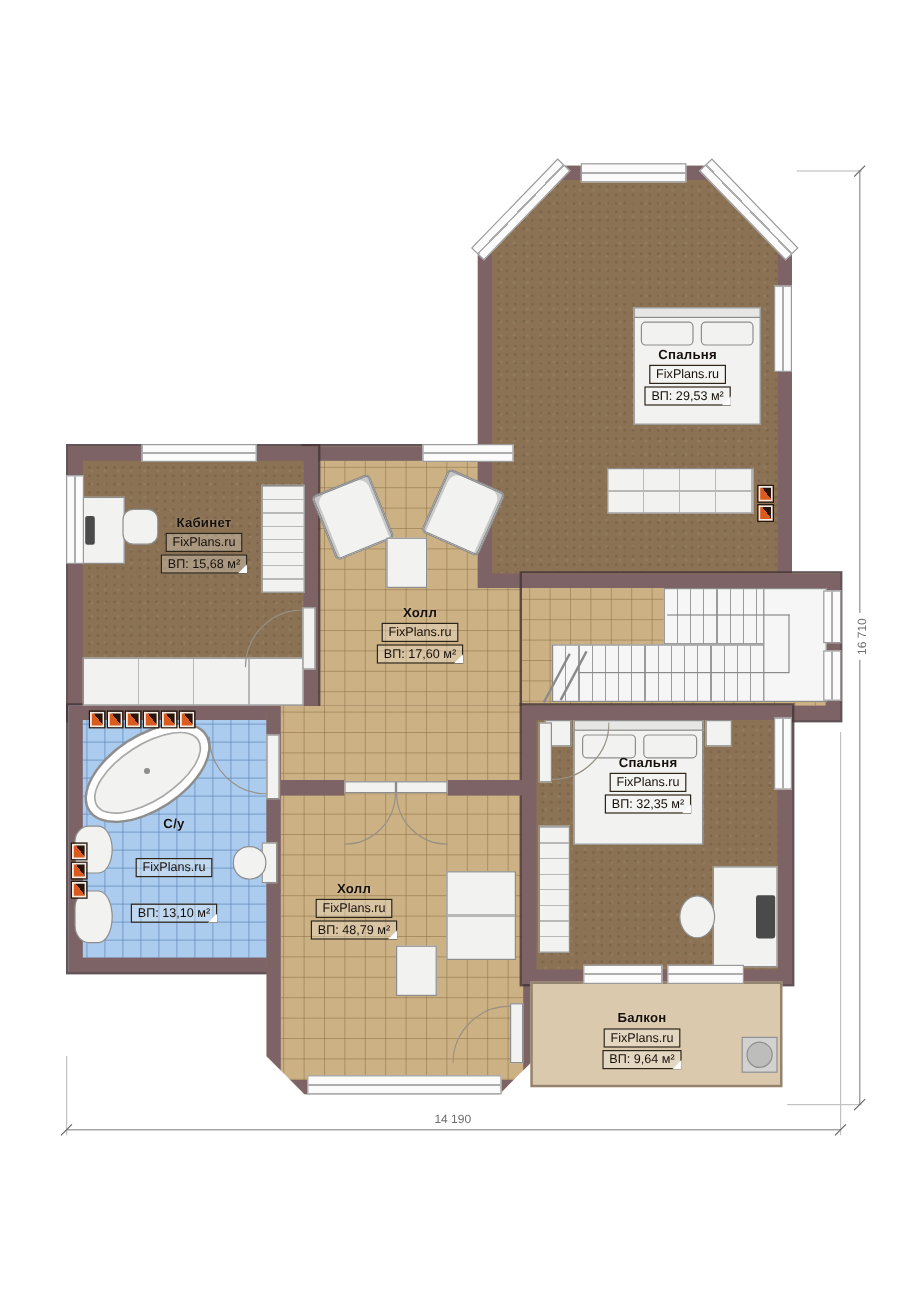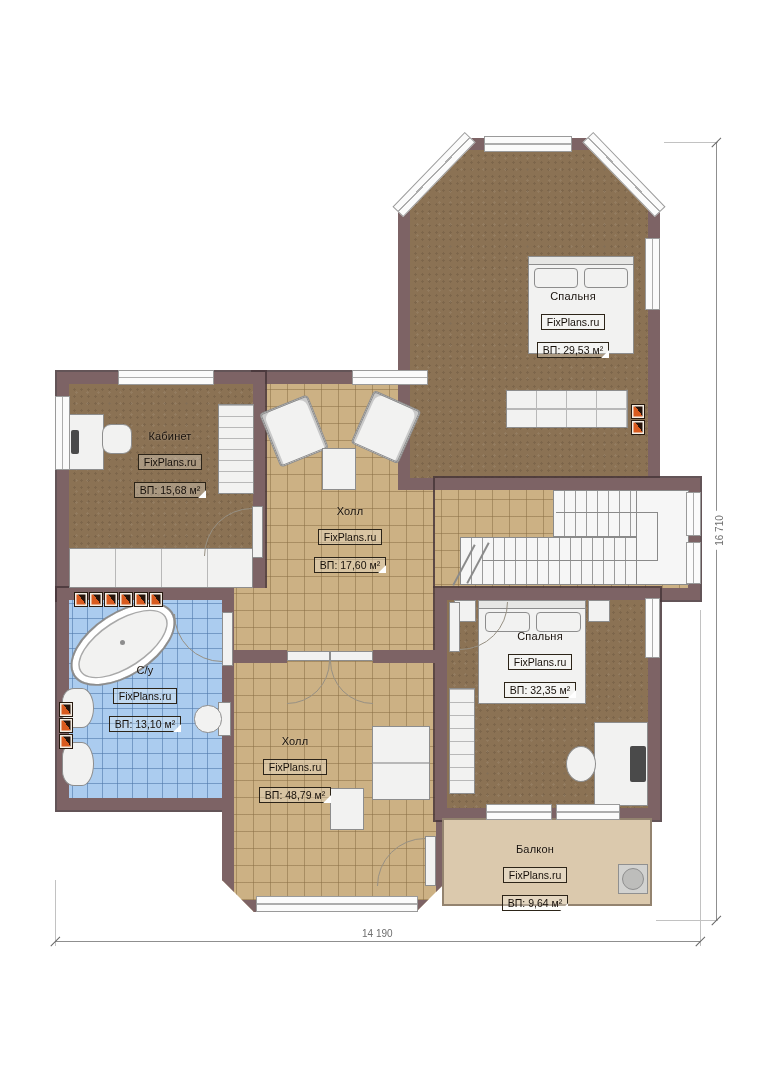--- a/index.html
+++ b/index.html
@@ -33,23 +33,23 @@
   .wallstub{background:#7d6365;}
   .doorq{position:absolute;overflow:hidden;}
   .doorq i{position:absolute;display:block;width:200%;height:200%;border:1.4px solid #979083;border-radius:50%;box-sizing:border-box;}
   .hBR i{left:0;top:0;} .hTR i{left:0;top:-100%;} .hTL i{left:-100%;top:-100%;}
   .rad{position:absolute;display:flex;gap:1px;}
   .rad.v{flex-direction:column;}
   .rad b{display:block;width:12px;height:13px;border:1px solid #26190f;
       background:linear-gradient(52deg,#d95b1f 55%,#27150c 55%);box-shadow:inset 0 0 0 1.5px #f3ece2;}
   
   .rlabel{position:absolute;width:120px;display:flex;flex-direction:column;align-items:center;z-index:40;}
-  .rname{font-weight:normal;font-size:11px;color:#17100a;letter-spacing:.2px;text-shadow:0 0 2px rgba(255,255,255,.35);}
+  .rname{font-weight:bold;font-size:11px;color:#17100a;letter-spacing:.2px;text-shadow:0 0 2px rgba(255,255,255,.35);}
   .rbox{border:1.6px solid #2c2418;padding:0 5px;font-size:10.5px;line-height:14px;color:#17100a;
-        margin-top:12px;background:rgba(252,250,246,.28);position:relative;white-space:nowrap;}
+        margin-top:2px;background:rgba(252,250,246,.28);position:relative;white-space:nowrap;}
   .rbox.area:after{content:"";position:absolute;right:-1px;bottom:-1px;width:7px;height:7px;background:#fff;
         border-left:1px solid #777;border-top:1px solid #777;clip-path:polygon(100% 0,100% 100%,0 100%);}
   
   .dline{position:absolute;background:#8f8f8f;}
   .dext{position:absolute;background:#c2c2c2;}
   .tick{position:absolute;width:13px;height:1.4px;background:#666;transform:rotate(-45deg);}
   .dim-label{position:absolute;font-size:10px;color:#6e6e6e;background:#fff;padding:0 4px;z-index:41;}
   .dim-label.vert{transform:rotate(-90deg);transform-origin:center;}
   .arc-line{position:absolute;background:#8a8a8a;}
 </style>
@@ -192,21 +192,21 @@
   <div class="rlabel" style="left:110px;top:430px;align-items:center;">
     <div class="rname">Кабинет</div>
     <div class="rbox">FixPlans.ru</div>
     <div class="rbox area">ВП: 15,68 м²</div>
   </div>
   <div class="rlabel" style="left:290px;top:505px;">
     <div class="rname">Холл</div>
     <div class="rbox">FixPlans.ru</div>
     <div class="rbox area">ВП: 17,60 м²</div>
   </div>
-  <div class="rlabel" style="left:85px;top:664px;">
+  <div class="rlabel" style="left:85px;top:681px;gap:20px;">
     <div class="rname">С/у</div>
     <div class="rbox">FixPlans.ru</div>
     <div class="rbox area">ВП: 13,10 м²</div>
   </div>
   <div class="rlabel" style="left:235px;top:735px;">
     <div class="rname">Холл</div>
     <div class="rbox">FixPlans.ru</div>
     <div class="rbox area">ВП: 48,79 м²</div>
   </div>
   <div class="rlabel" style="left:480px;top:630px;">

